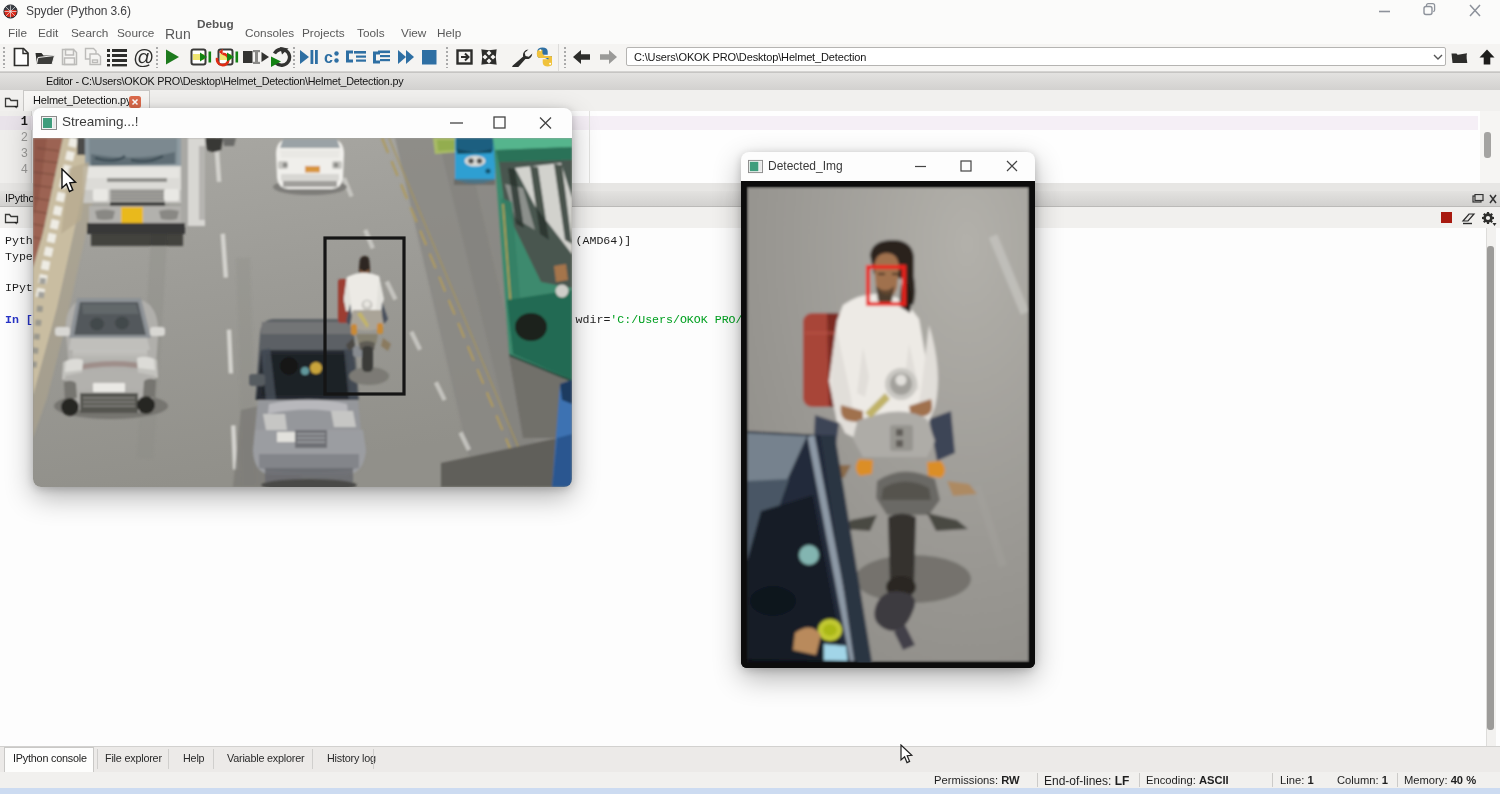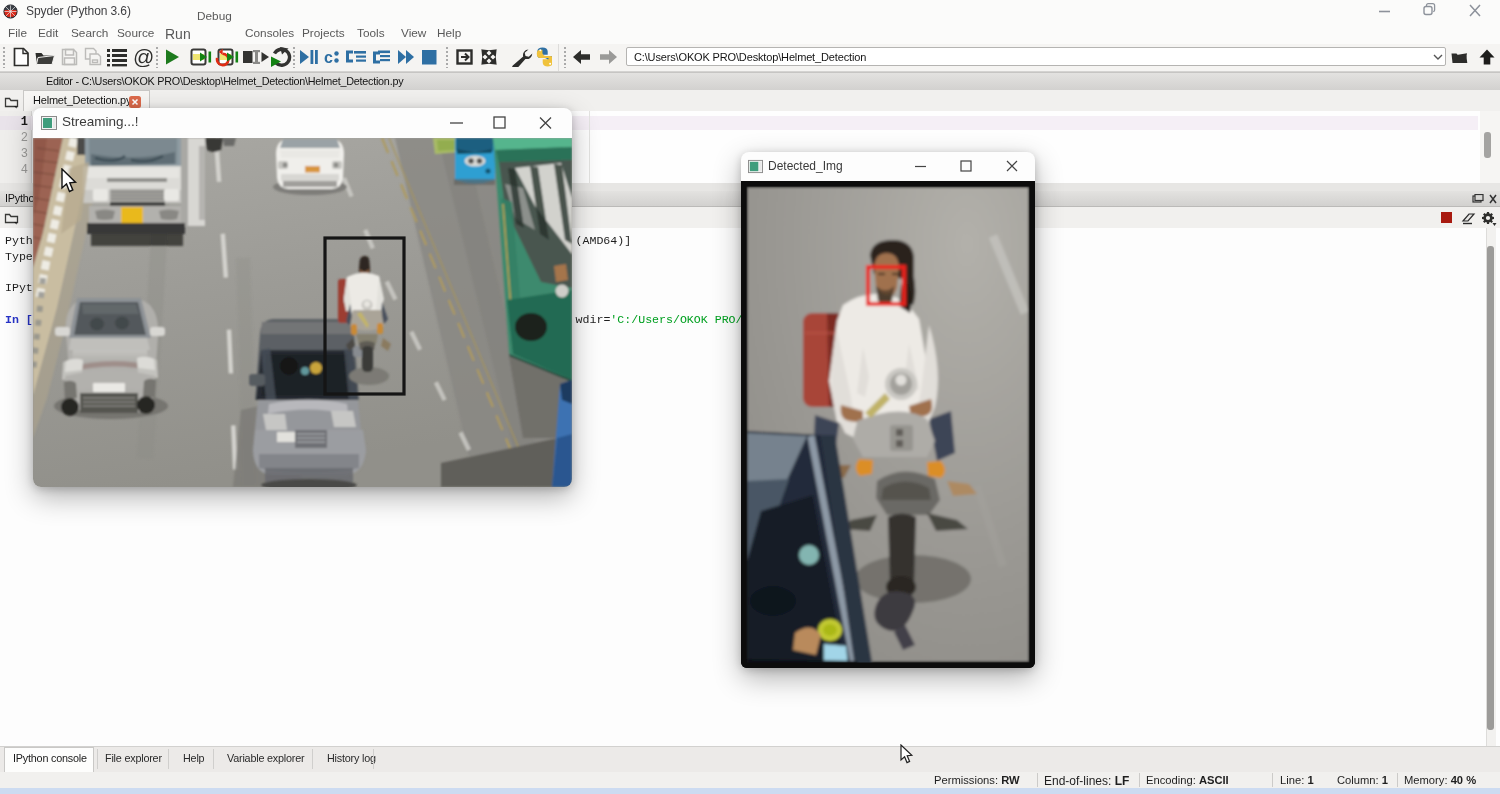--- a/index.html
+++ b/index.html
@@ -26,21 +26,21 @@
     <path d="M50.5 4.5 v-1.2 a1.6 1.6 0 0 1 1.6-1.6 h4.6 a1.9 1.9 0 0 1 1.9 1.9 v4.4 a1.6 1.6 0 0 1-1.4 1.6" fill="none" stroke="#8d929b" stroke-width="1.3"></path>
     <path d="M94 3 L104 14 M104 3 L94 14" stroke="#8d929b" stroke-width="1.5"></path>
   </svg>
 
   <div class="abs" style="left:0;top:22px;width:1500px;height:22px;background:#fbfbfa;"></div>
   <div class="abs" style="left:8px;top:26px;font-size:11.8px;color:#595959;">File</div>
     <div class="abs" style="left:38px;top:26px;font-size:11.8px;color:#595959;">Edit</div>
     <div class="abs" style="left:71px;top:26px;font-size:11.8px;color:#595959;">Search</div>
     <div class="abs" style="left:117px;top:26px;font-size:11.8px;color:#595959;">Source</div>
     <div class="abs" style="left:165px;top:26px;font-size:14px;color:#595959;">Run</div>
-    <div class="abs" style="left:197px;top:9px;font-size:11.8px;color:#595959;">Debug</div>
+    <div class="abs" style="left:197px;top:17px;font-size:11.8px;color:#595959;font-weight:bold;">Debug</div>
     <div class="abs" style="left:245px;top:26px;font-size:11.8px;color:#595959;">Consoles</div>
     <div class="abs" style="left:302px;top:26px;font-size:11.8px;color:#595959;">Projects</div>
     <div class="abs" style="left:357px;top:26px;font-size:11.8px;color:#595959;">Tools</div>
     <div class="abs" style="left:401px;top:26px;font-size:11.8px;color:#595959;">View</div>
     <div class="abs" style="left:437px;top:26px;font-size:11.8px;color:#595959;">Help</div>
 
   <div class="abs" id="toolbar" style="left:0;top:44px;width:1500px;height:27px;background:#f5f4f2;border-bottom:1px solid #d4d3d1;"></div>
   <div class="abs" style="left:3px;top:47px;width:2px;height:21px;background-image:repeating-linear-gradient(#aaa 0 2px,transparent 2px 4px);"></div>
   <div class="abs" style="left:156px;top:47px;width:2px;height:21px;background-image:repeating-linear-gradient(#aaa 0 2px,transparent 2px 4px);"></div>
   <div class="abs" style="left:293px;top:47px;width:2px;height:21px;background-image:repeating-linear-gradient(#aaa 0 2px,transparent 2px 4px);"></div>

